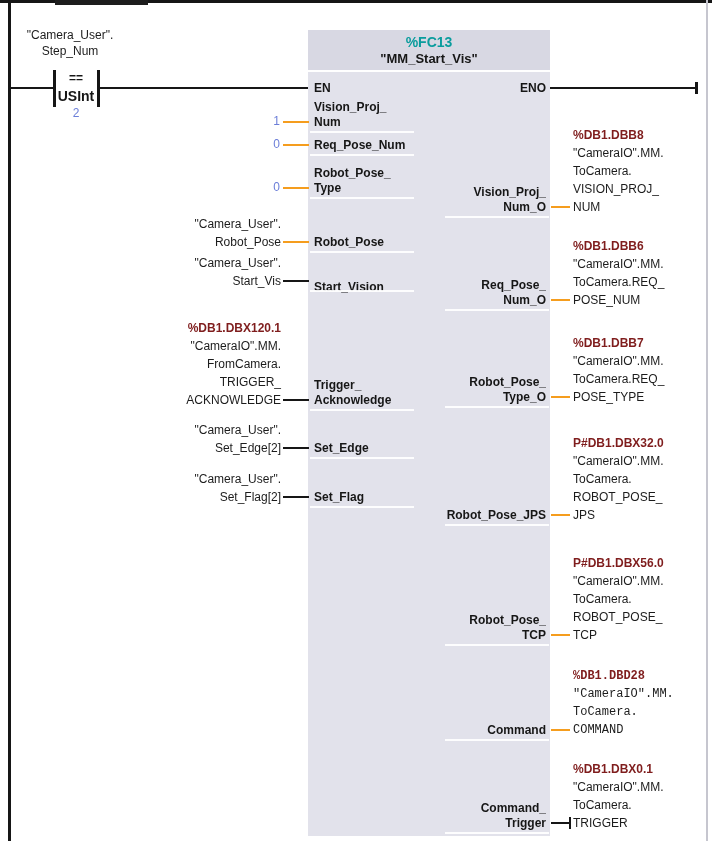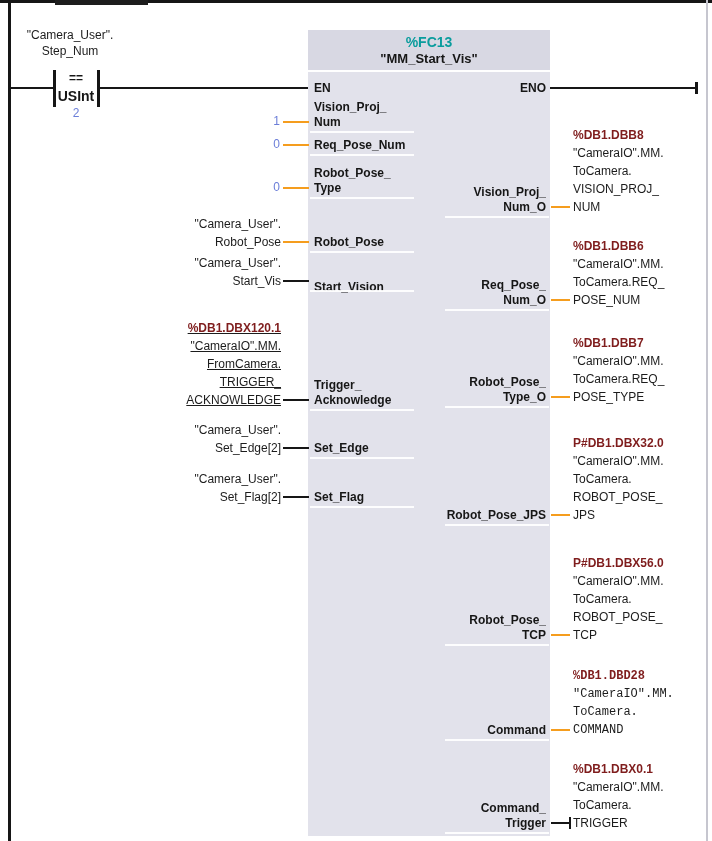--- a/index.html
+++ b/index.html
@@ -119,21 +119,21 @@
       <div class="operand rightalign" style="right:431px;top:254px;">
         <div>"Camera_User".</div>
         <div>Start_Vis</div>
       </div>
       <div class="wire " style="left:283px;top:399px;width:26px;"></div>
       <div class="pin-label" style="left:314px;top:378px;">
         <div>Trigger_</div>
         <div>Acknowledge</div>
       </div>
       <div class="underline" style="left:310px;top:409px;width:104px;"></div>
-      <div class="operand rightalign" style="right:431px;top:319px;text-decoration:underline;">
+      <div class="operand rightalign" style="right:431px;top:319px;">
         <div class="teal">%DB1.DBX120.1</div>
         <div>"CameraIO".MM.</div>
         <div>FromCamera.</div>
         <div>TRIGGER_</div>
         <div>ACKNOWLEDGE</div>
       </div>
       <div class="wire " style="left:283px;top:447px;width:26px;"></div>
       <div class="pin-label" style="left:314px;top:441px;">
         <div>Set_Edge</div>
       </div>

